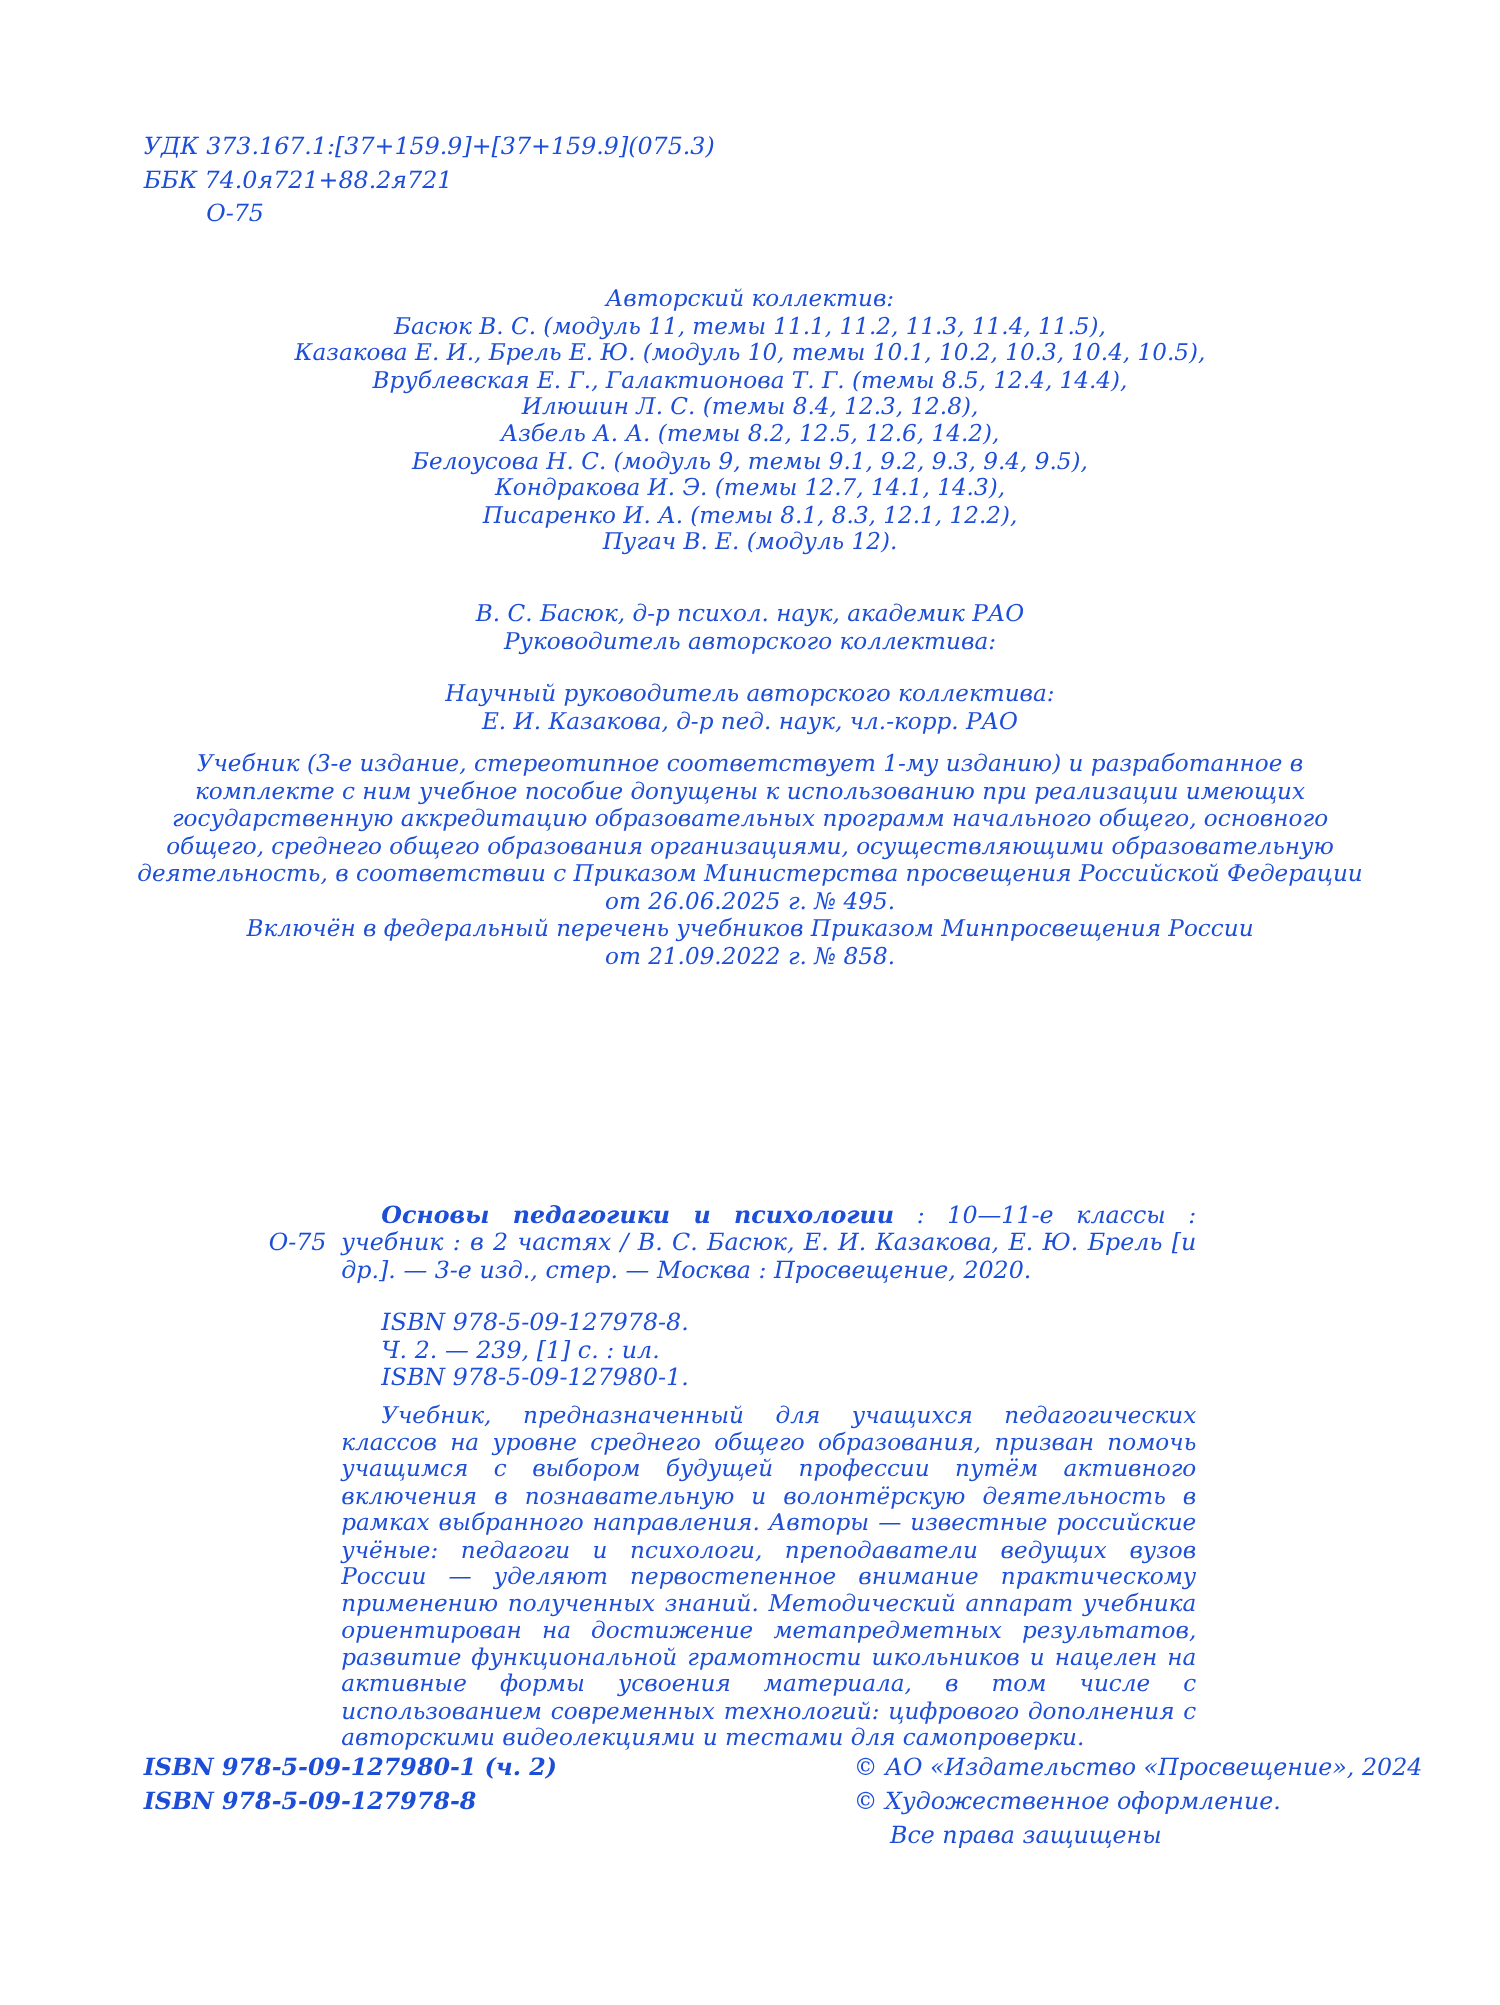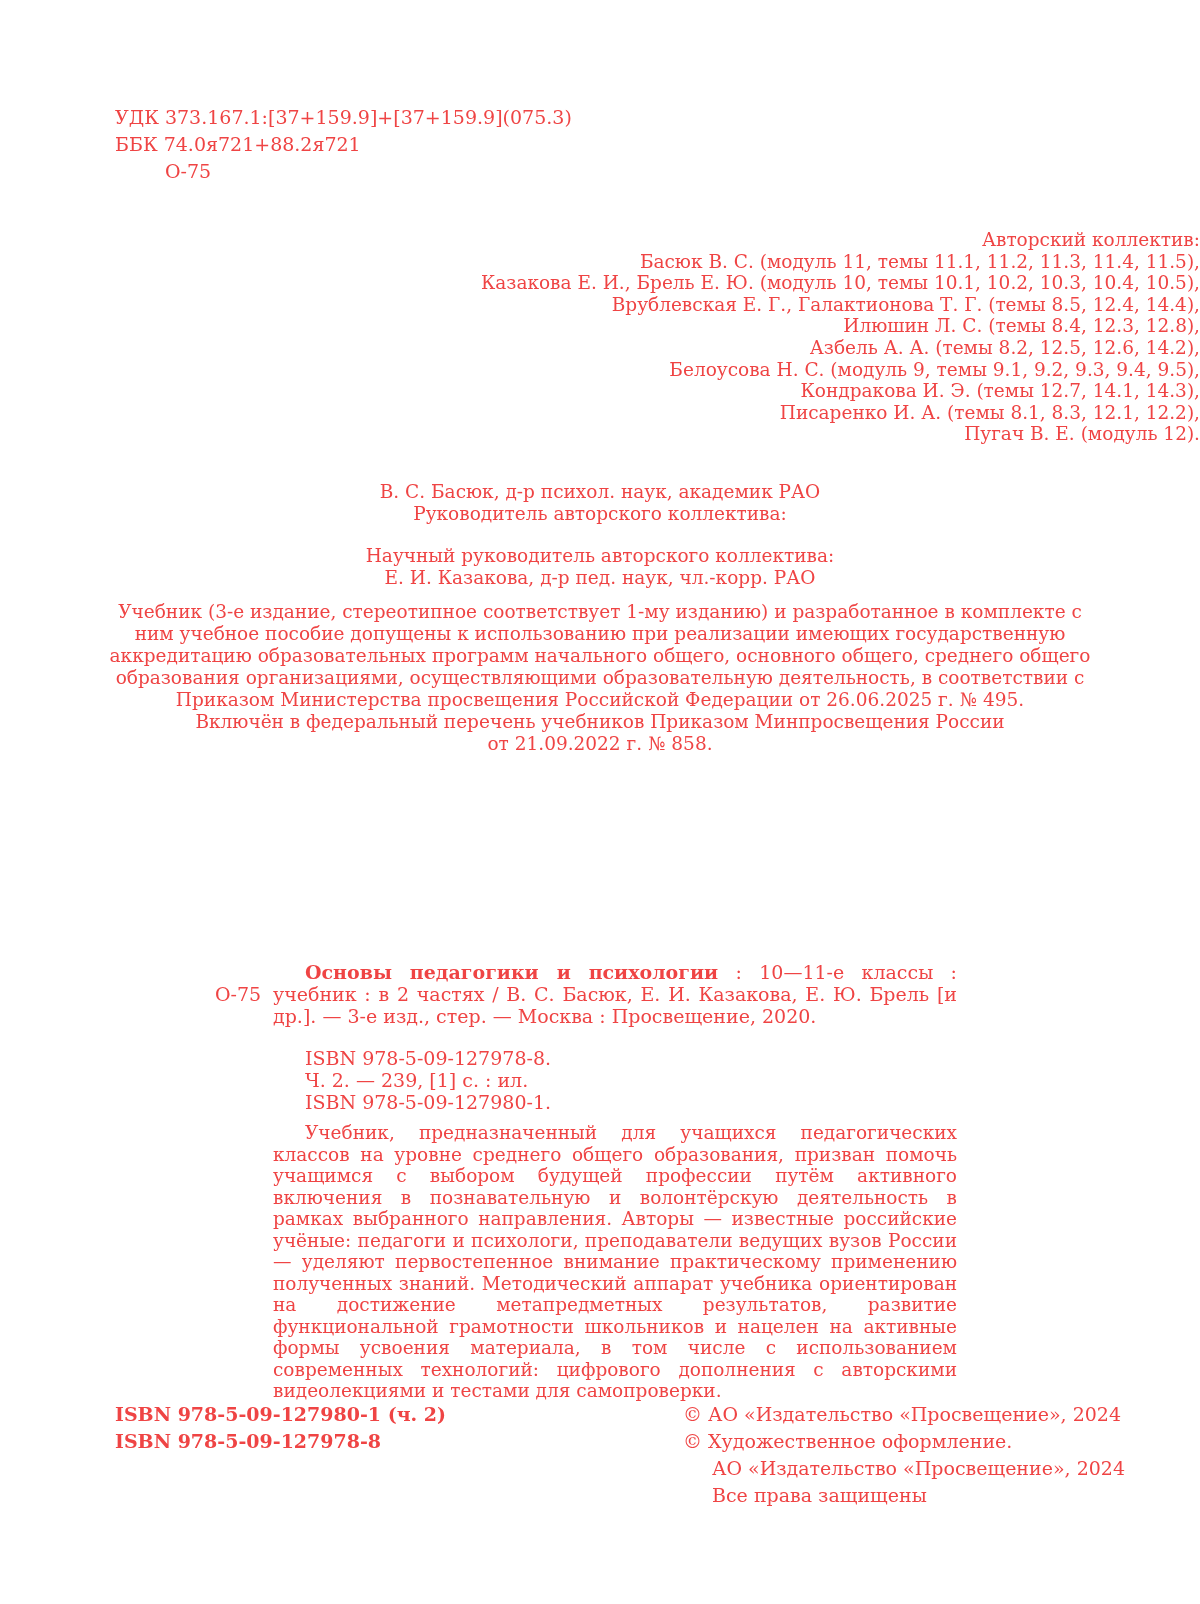--- a/index.html
+++ b/index.html
@@ -1,28 +1,29 @@
 <!DOCTYPE html>
 <html lang="ru"><head>
 <meta charset="utf-8">
 <style>
   html,body{margin:0;padding:0;background:#ffffff;}
   .page{
     position:relative;
     width:1200px;height:1604px;
     background:#ffffff;
-    color:#ef4444;
+    color:#1d4ed8;
     font-family:"DejaVu Serif", serif;
     overflow:hidden;
+    font-style:italic;
   }
   
   .udk{position:absolute;left:115px;top:104px;font-size:19px;line-height:27px;white-space:nowrap;}
   .udk .code{padding-left:50px;}
   
-  .authors{position:absolute;left:0;top:229px;width:1200px;text-align:right;font-size:18.5px;line-height:21.6px;}
+  .authors{position:absolute;left:0;top:229px;width:1200px;text-align:center;font-size:18.5px;line-height:21.6px;}
   
   .leaders{position:absolute;left:0;top:481px;width:1200px;text-align:center;font-size:18.5px;line-height:22px;}
   .leaders .gap{height:20px;}
   
   .approval{position:absolute;left:100px;top:601px;width:1000px;text-align:center;font-size:18.5px;line-height:22px;}
   
   .card{position:absolute;left:273px;top:961px;width:684px;font-size:19px;line-height:22px;}
   .card .hang-code{position:absolute;left:-58px;top:22px;}
   .cite{margin:0;text-align:justify;text-indent:32px;}
   .cite .b{font-weight:bold;margin-top:32px;}
@@ -82,17 +83,16 @@
   </div>
 
   <div class="footer-isbn">
     <div>ISBN 978-5-09-127980-1 (ч. 2)</div>
     <div>ISBN 978-5-09-127978-8</div>
   </div>
 
   <div class="copyright">
     <div>© АО «Издательство «Просвещение», 2024</div>
     <div>© Художественное оформление.</div>
-    <div class="indent">АО «Издательство «Просвещение», 2024</div>
     <div class="indent">Все права защищены</div>
   </div>
 
 </div>
 
 </body></html>

